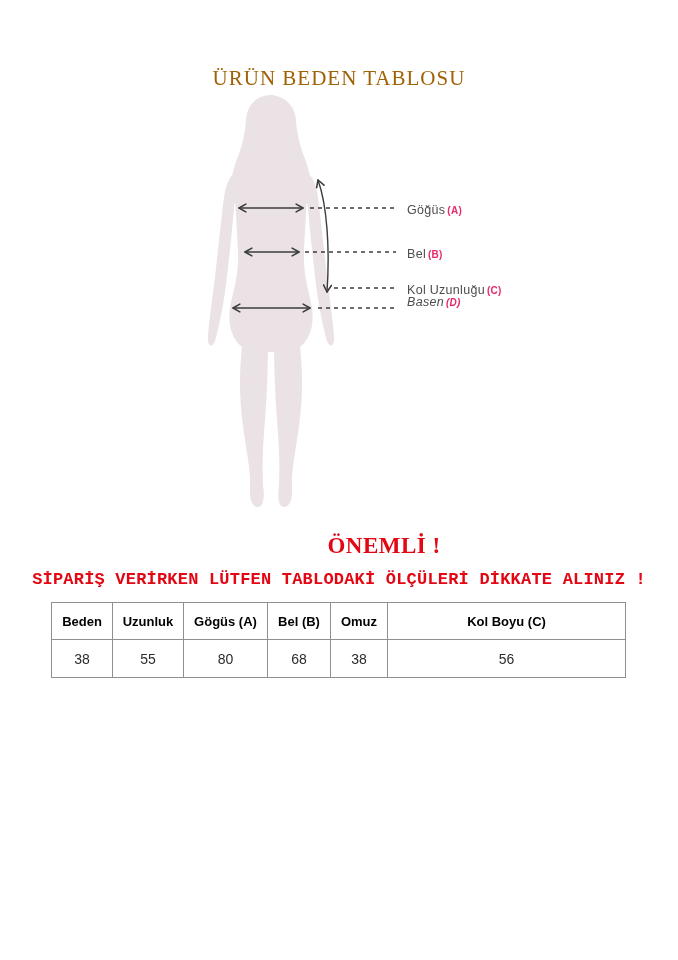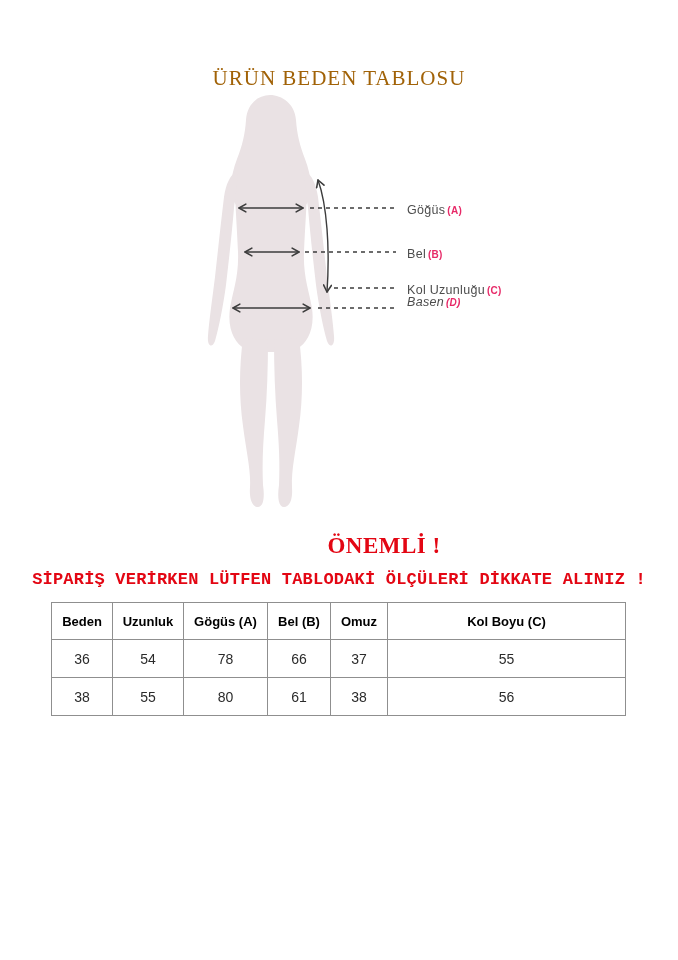--- a/index.html
+++ b/index.html
@@ -122,31 +122,23 @@
           <th>Beden</th>
           <th>Uzunluk</th>
           <th>Gögüs (A)</th>
           <th>Bel (B)</th>
           <th>Omuz</th>
           <th>Kol Boyu (C)</th>
         </tr>
     </thead>
     <tbody>
         <tr>
-          <td>36</td>
-          <td>54</td>
-          <td>78</td>
-          <td>66</td>
-          <td>37</td>
-          <td>55</td>
-        </tr>
-        <tr>
           <td>38</td>
           <td>55</td>
           <td>80</td>
-          <td>61</td>
+          <td>68</td>
           <td>38</td>
           <td>56</td>
         </tr>
       </tbody>
   </table>
 
 </div>
 
 </body></html>

